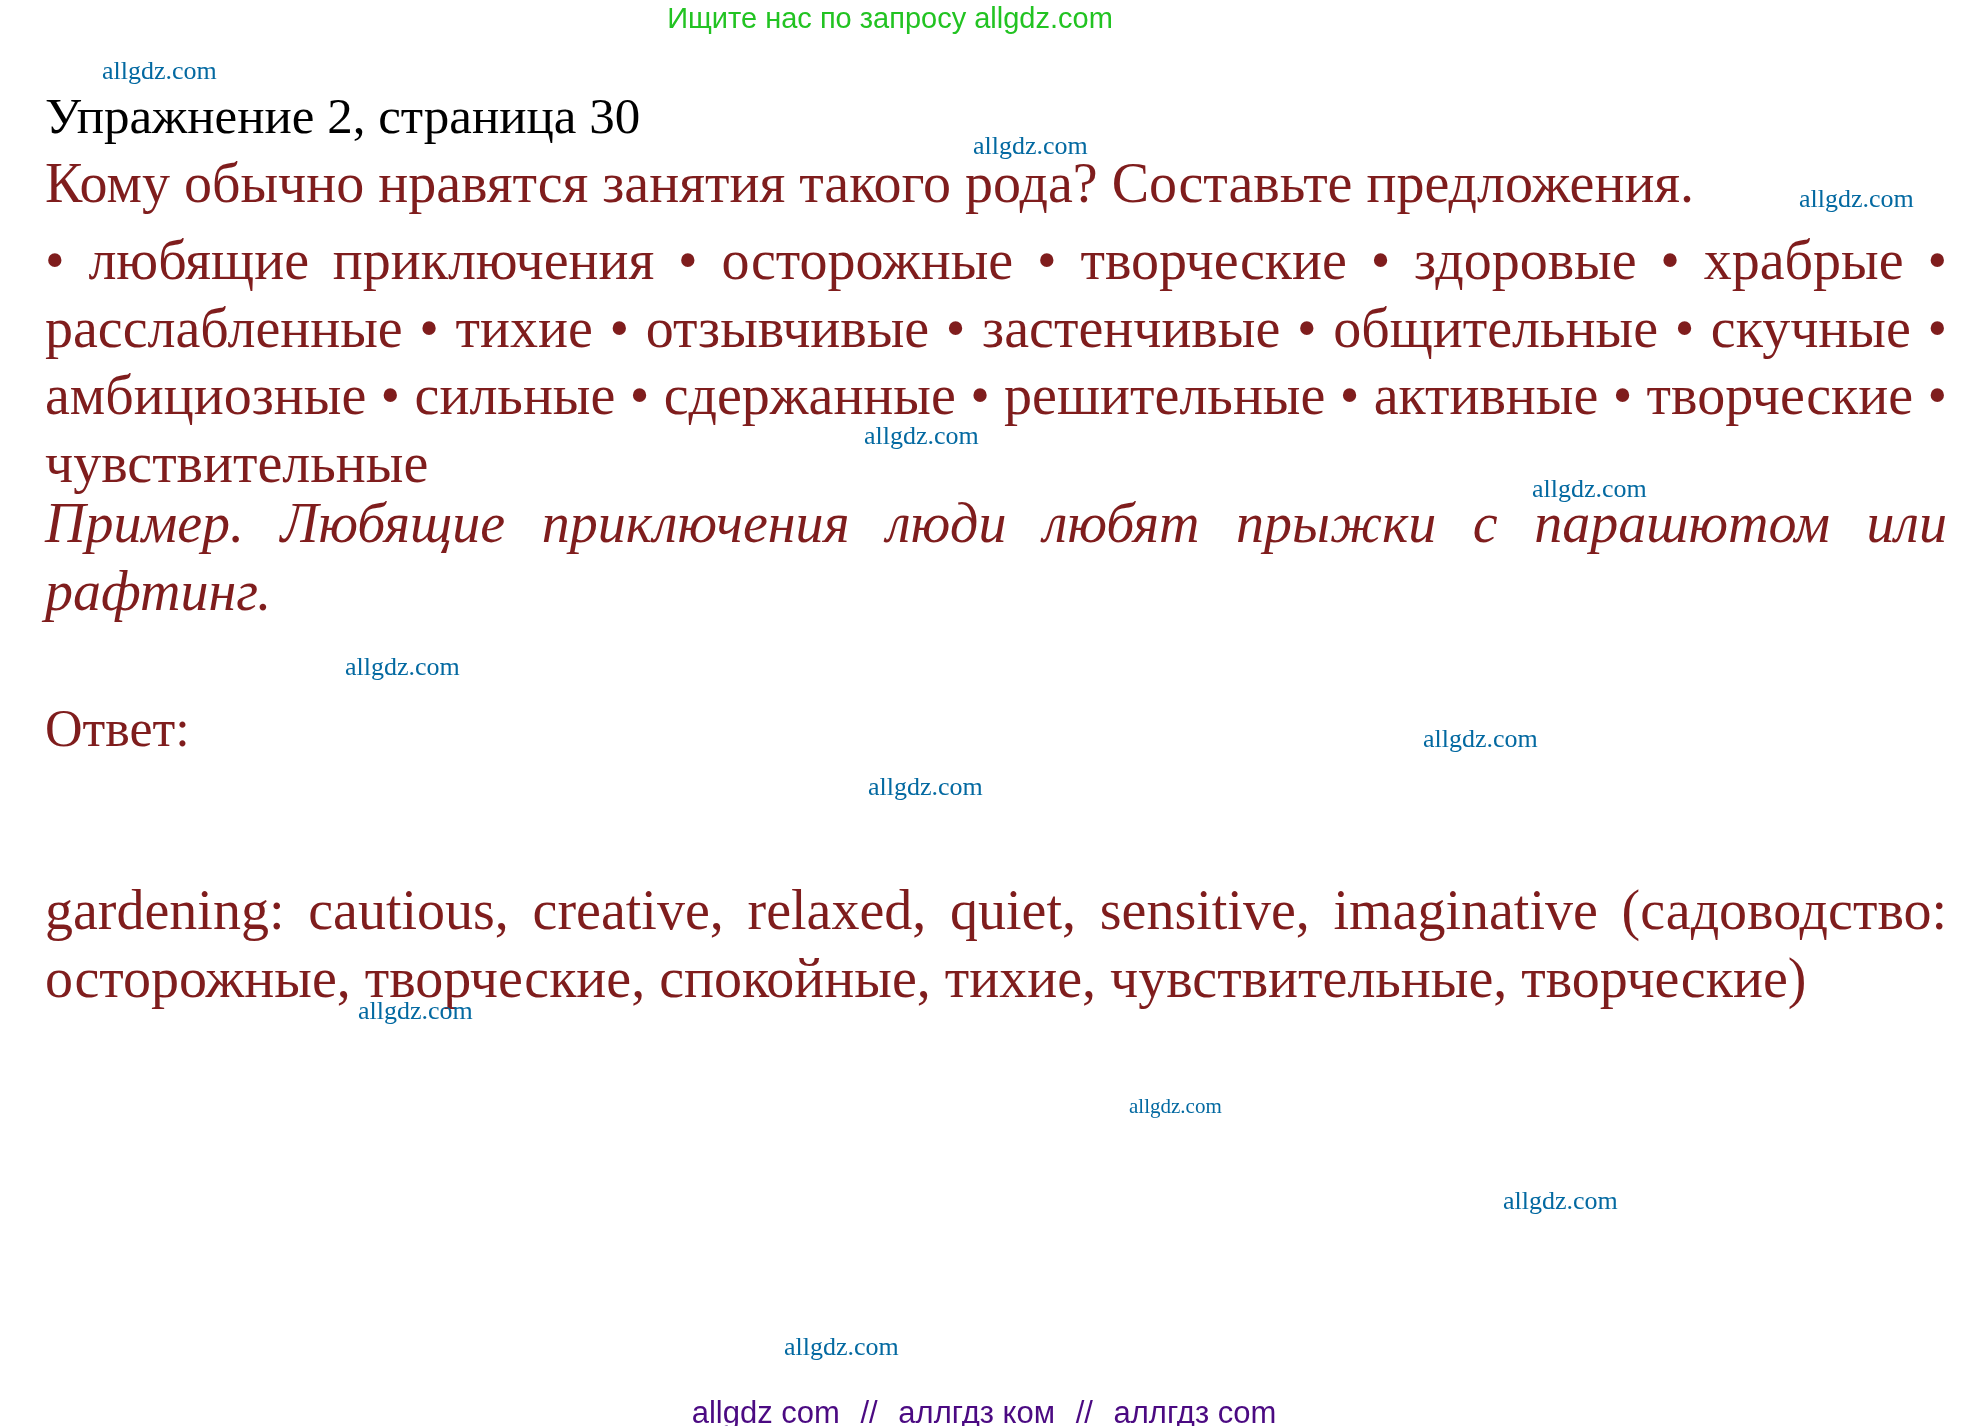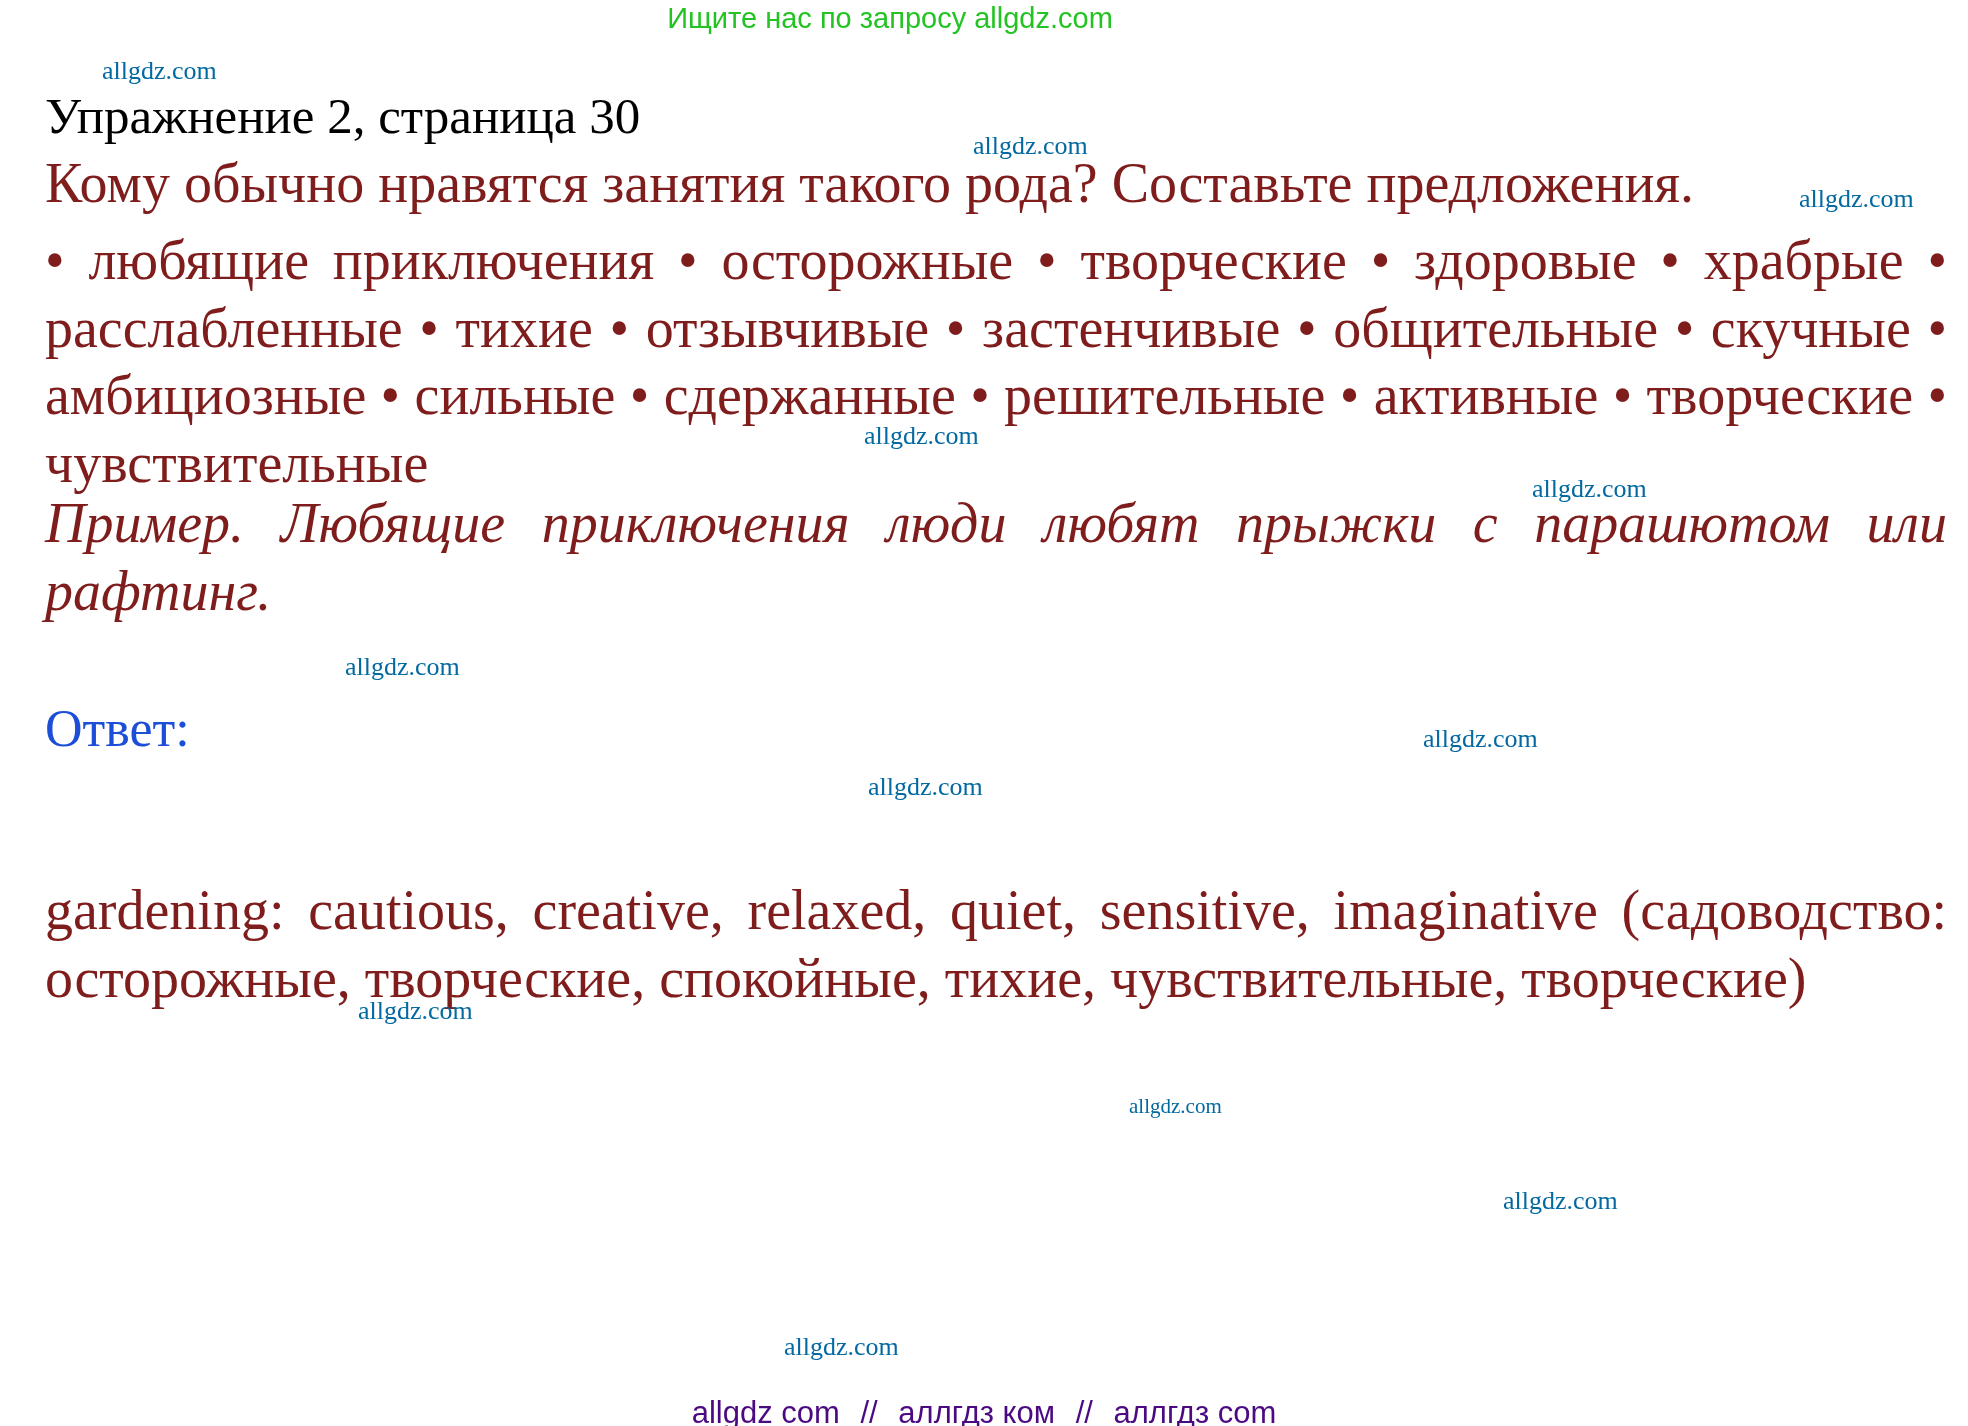--- a/index.html
+++ b/index.html
@@ -19,21 +19,21 @@
     color: #000; white-space: nowrap; line-height: 1.1;
   }
   .block {
     position: absolute; left: 45px; width: 1902px;
     font-family: "Liberation Serif", serif; font-size: 56px; color: #7f1d1d;
     line-height: 67.5px; text-align: justify; text-align-last: left;
   }
   .block.italic { font-style: italic; }
   .answer-label {
     position: absolute; left: 45px; top: 695px;
-    font-family: "Liberation Serif", serif; font-size: 52px; color: #1d4ed8; line-height: 67.5px;
+    font-family: "Liberation Serif", serif; font-size: 52px; color: #7f1d1d; line-height: 67.5px;
   }
   .bottom-banner {
     position: absolute; left: 0; top: 1395px; width: 1968px; text-align: center;
     font-family: "Liberation Sans", sans-serif; font-size: 31px; color: #4b0a82;
   }
   .bottom-banner span { margin: 0 6px; }
   .para { display: block; }
 </style>
 </head>
 <body>

